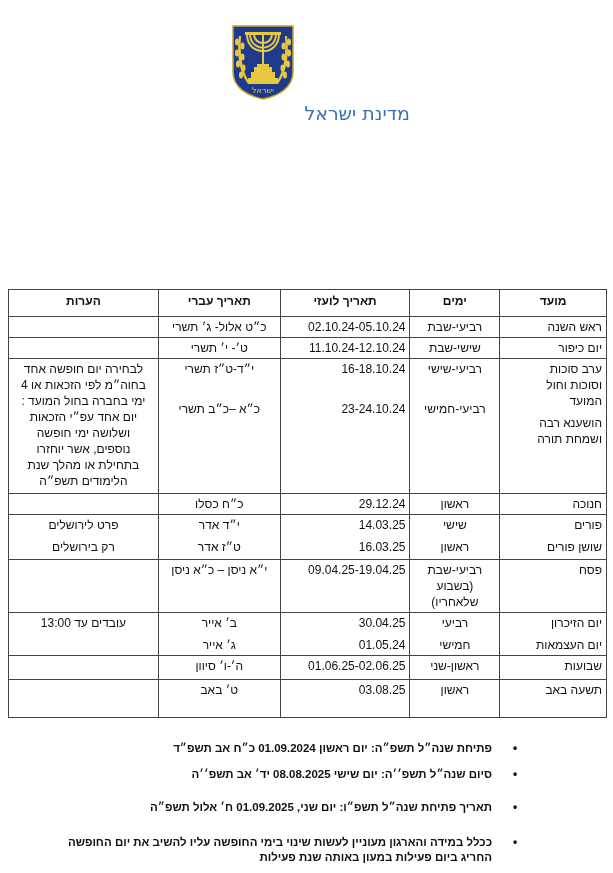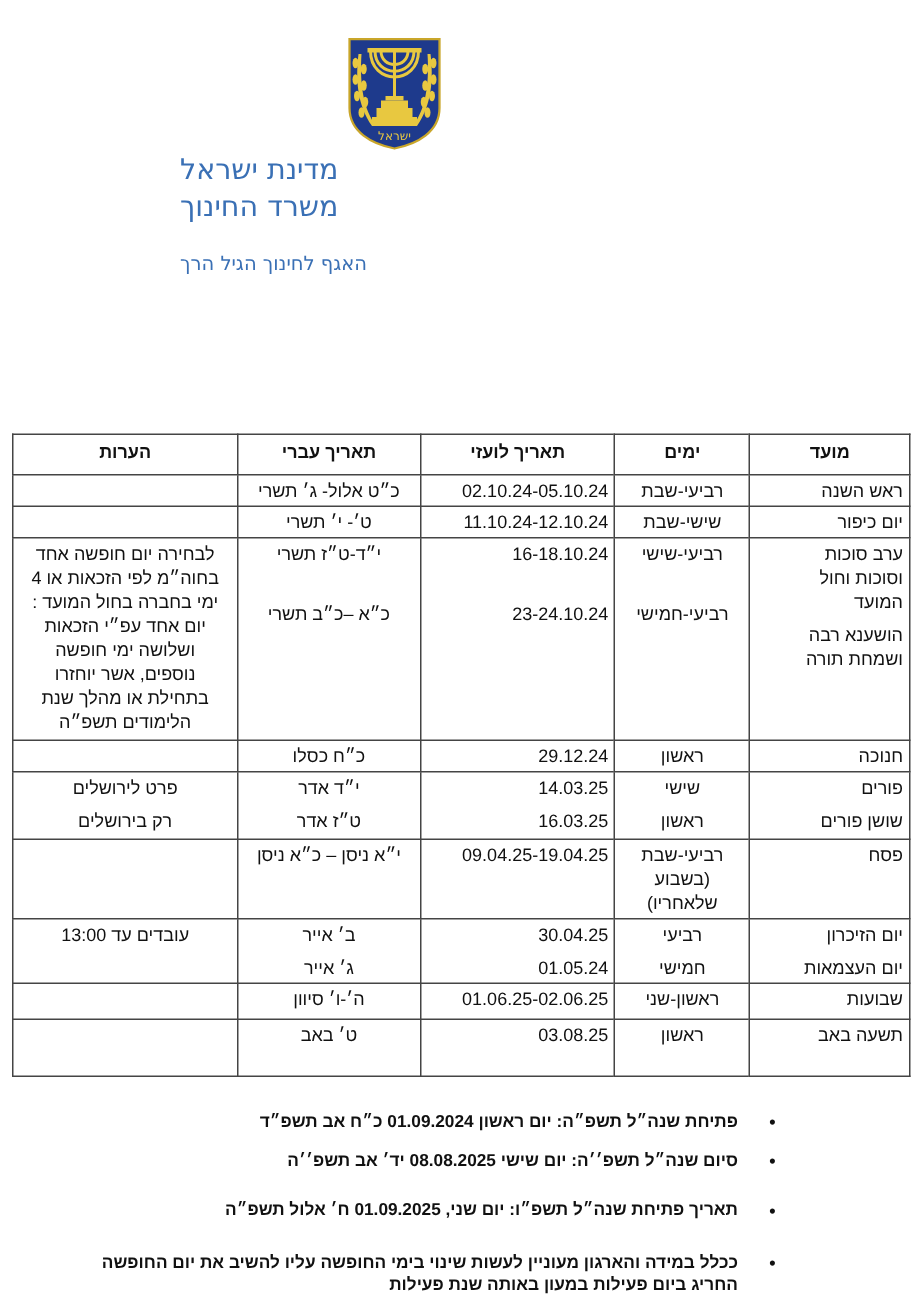--- a/index.html
+++ b/index.html
@@ -10,21 +10,21 @@
     }
     .page { position: relative; width: 613px; height: 737px; text-decoration: underline; }
 
     
     .emblem {
       position: absolute; left: 230px; top: 24px; width: 66px; height: 76px;
     }
 
     
     .org {
-      position: absolute; left: 120px; width: 290px; text-align: left;
+      position: absolute; left: 120px; width: 290px; text-align: right;
       direction: rtl; color: #3a70b5; line-height: 1;
       font-family: "DejaVu Sans", sans-serif;
     }
     .org-1 { top: 104px; font-size: 19px; }
     .org-2 { top: 129px; font-size: 19px; }
     .org-3 { top: 152px; font-size: 13px; }
     .org-4 { top: 170px; font-size: 13px; }
 
     
     .doc-title {
@@ -119,22 +119,20 @@
       <rect x="15" y="8" width="36" height="3"></rect>
       <rect x="27" y="40" width="12" height="3"></rect>
       <rect x="24" y="43" width="18" height="5"></rect>
       <rect x="21" y="48" width="24" height="6"></rect>
       <rect x="18" y="54" width="30" height="6"></rect>
     </g>
     <text x="33" y="69" text-anchor="middle" font-size="8" fill="#e8c840" font-family="DejaVu Sans, sans-serif">ישראל</text>
   </svg>
 
   <div class="org org-1">מדינת ישראל</div>
-  <div class="org org-2">משרד החינוך</div>
-  <div class="org org-4">האגף לחינוך הגיל הרך</div>
 
 
   <table class="holidays">
     <colgroup>
       <col class="c-event">
         <col class="c-days">
         <col class="c-greg">
         <col class="c-heb">
         <col class="c-notes">
     </colgroup>

